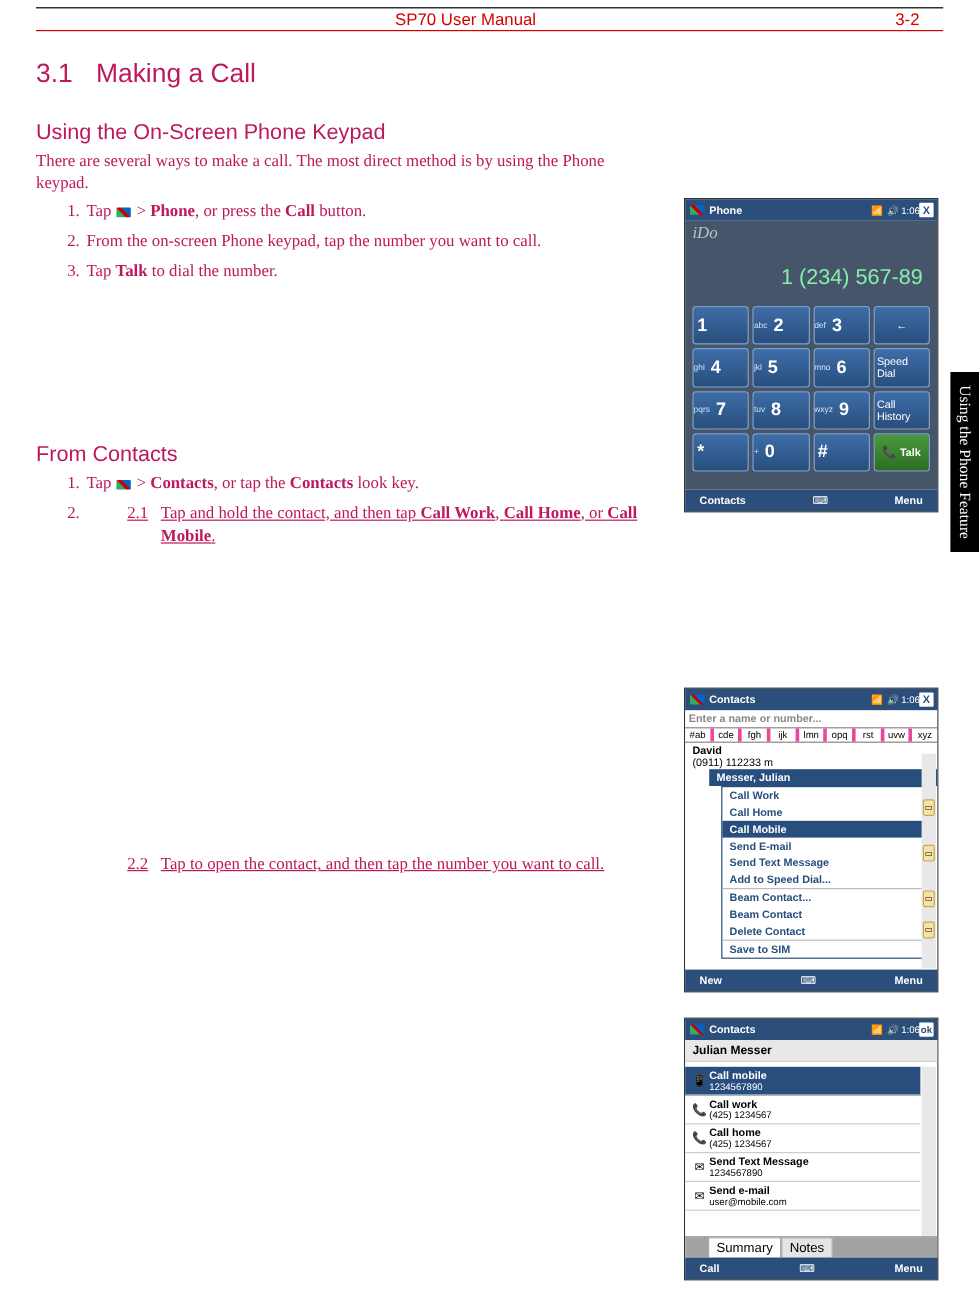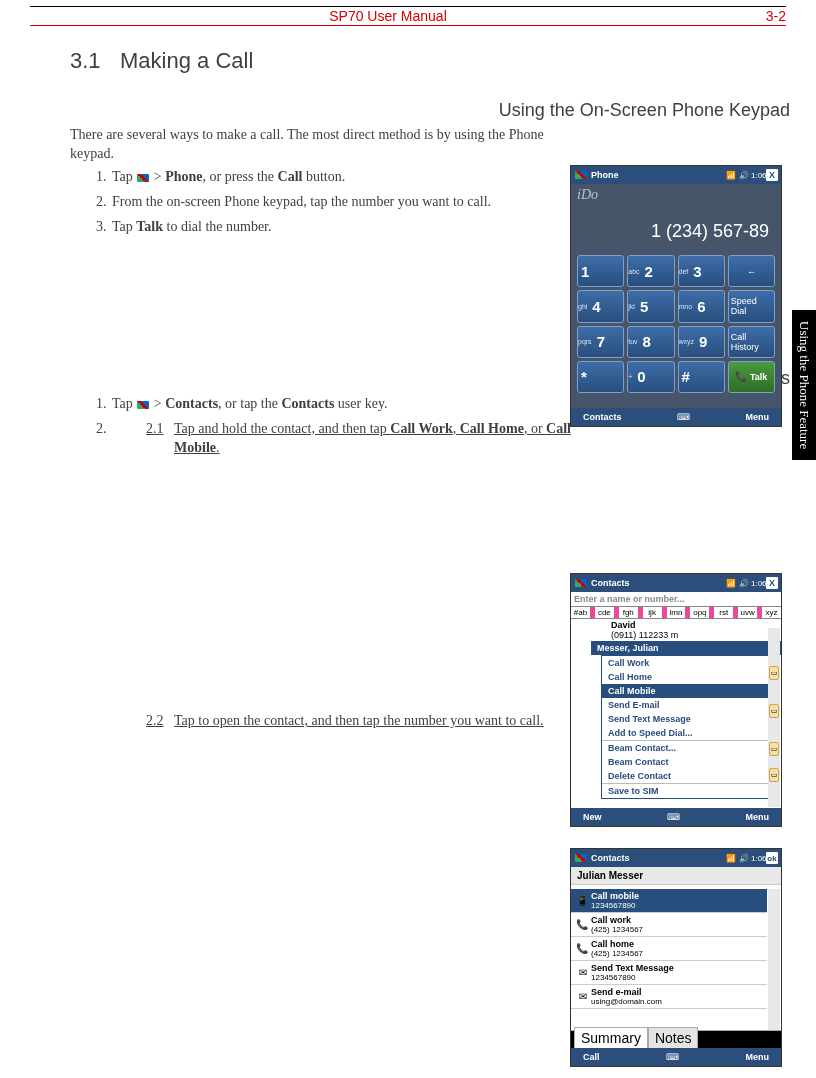--- a/index.html
+++ b/index.html
@@ -15,44 +15,42 @@
   .top-rule { position: absolute; left: 30px; right: 30px; top: 6px; border-top: 1px solid #000; }
   .header {
     position: absolute;
     left: 30px; right: 30px; top: 8px;
     display: flex;
     color: #d40000;
     font-family: Arial, sans-serif;
     font-size: 14px;
   }
   .header .title { flex: 1; text-align: center; }
-  .header .pg { text-align: right; width: 40px; }
+  .header .pg { width: 40px; }
   .header-rule { position: absolute; left: 30px; right: 30px; top: 25px; border-top: 1px solid #d40000; }
   .content {
     position: absolute;
     left: 30px; top: 40px;
     width: 720px;
-    color: #404040;
+    color: #be185d;
     font-size: 14px;
     line-height: 1.35;
-    margin-left: 40px;
   }
   h1.sec {
     font-family: Arial, sans-serif;
     font-weight: normal;
     font-size: 22px;
     margin: 6px 0 10px 0;
   }
   h1.sec .num { display: inline-block; width: 50px; }
   h2.sub {
     font-family: Arial, sans-serif;
     font-weight: normal;
     font-size: 18px;
     margin: 22px 0 4px 0;
-    text-align: right;
   }
   .para { margin: 4px 0 4px 0; }
   ol.steps {
     list-style: decimal;
     margin: 4px 0 0 0;
     padding-left: 40px;
   }
   ol.steps > li { padding-left: 2px; margin-bottom: 6px; }
   .substeps { margin-top: 4px; padding-left: 34px; }
   .substep { display:flex; margin: 2px 0 6px 0; text-decoration: underline;}
@@ -104,47 +102,47 @@
     position:absolute; bottom:0; left:0; right:0; height:18px;
     background:#2b4f7a; color:#fff;
     display:flex; align-items:center; justify-content:space-between;
     padding:0 12px; font-size:9px; font-weight:bold;
   }
   .softbar .kb { width:18px; text-align:center; font-weight:normal;}
   
   .fig1 .body { position:absolute; top:18px; bottom:18px; left:0; right:0;
     background:#465569; }
   .fig1 .carr { color:#b7c3cf; font-style:italic; font-family:"Times New Roman"; font-size:14px; padding:3px 6px 18px 6px;}
-  .fig1 .dialed { color:#ffffff; font-size:18px; text-align:right; padding:0 12px 10px 0; font-family:Arial;}
+  .fig1 .dialed { color:#86efac; font-size:18px; text-align:right; padding:0 12px 10px 0; font-family:Arial;}
   .keypad { display:grid; grid-template-columns: repeat(4,1fr); grid-template-rows: repeat(4,1fr); gap:3px; padding:3px 6px 6px 6px; height:138px;}
   .key { background:linear-gradient(#3e6da8,#284e7d); border:1px solid #7aa0cd; border-radius:3px; color:#fff; display:flex; align-items:center; font-size:9px;}
   .key .sub { font-size:7px; color:#cfe1f6; margin-right:2px;}
   .key .dig { font-size:15px; font-weight:bold; margin-left:3px;}
   .key.wide { justify-content:center; font-size:9px; padding:0 2px;}
   .key.talk { background:linear-gradient(#4a9a3e,#2c6e24); color:#fff; justify-content:center; font-weight:bold;}
   .key.talk::before { content:"📞"; font-size:10px; margin-right:2px;}
   
   .fig2 .body { position:absolute; top:18px; bottom:18px; left:0; right:0; background:#fff;}
   .fig2 .search { border-bottom:1px solid #888; padding:2px 3px; font-size:9px; font-weight:bold; color:#888;}
   .fig2 .alpha { display:flex; border-bottom:1px solid #888;}
-  .fig2 .alpha span { flex:1; text-align:center; border-left:5px solid #ec4899; font-size:8px; padding:1px 0;}
+  .fig2 .alpha span { flex:1; text-align:center; border-left:3px solid #ec4899; font-size:8px; padding:1px 0;}
   .fig2 .alpha span:first-child{border-left:none;}
-  .fig2 .row { padding:1px 6px; font-size:9px;margin-left:34px;}
+  .fig2 .row { padding:1px 6px; font-size:9px;}
   .fig2 .rowname { font-weight:bold;}
   .fig2 .rowsel { background:#284e7d; color:#fff; font-weight:bold; padding:2px 6px;margin-left:20px;}
   .fig2 .menu { margin:0 6px 0 30px; border:1px solid #284e7d; background:#fff;}
   .fig2 .menu .mi { padding:2px 6px; color:#284e7d; font-weight:bold; font-size:9px;}
   .fig2 .menu .mi.sel { background:#284e7d; color:#fff;}
   .fig2 .menu .sep { border-top:1px solid #bbb; margin:0;}
   .fig2 .scroll { position:absolute; right:1px; top:36px; bottom:1px; width:12px; background:#e8e8e8;}
   .fig2 .scroll .card { position:absolute; left:1px; right:1px; height:12px; background:#f6e2a8; border:1px solid #c4a94e; border-radius:2px; display:flex; align-items:center; justify-content:center; font-size:7px;}
   
   .fig3 .body { position:absolute; top:18px; bottom:18px; left:0; right:0; background:#fff;}
   .fig3 .namebar { background:#e8e8e8; padding:3px 6px; font-weight:bold; font-size:10px; border-bottom:1px solid #ccc;}
-  .fig3 .tabstrip { position:absolute; bottom:0; left:0; right:0; height:17px; background:#000000; border-top:1px solid #aaa; display:flex; font-size:14px; align-items:flex-end; padding-left:3px;}
+  .fig3 .tabstrip { position:absolute; bottom:0; left:0; right:0; height:17px; background:#a3a3a3; border-top:1px solid #aaa; display:flex; font-size:11px; align-items:flex-end; padding-left:19px;}
   .fig3 .tab { border:1px solid #aaa; border-bottom:none; padding:2px 6px; margin-right:0px; background:#e4e4e4;}
   .fig3 .tab.active { background:#fff;}
   .fig3 .list { position:absolute; top:22px; bottom:17px; left:0; right:14px;}
   .fig3 .item { display:flex; border-bottom:1px solid #ccc; padding:2px 4px;}
   .fig3 .item.sel { background:#284e7d; color:#fff;}
   .fig3 .item .icn { width:16px; display:flex; align-items:center; justify-content:center; font-size:10px;}
   .fig3 .item .txt { flex:1;}
   .fig3 .item .lbl { font-weight:bold; font-size:9px;}
   .fig3 .item .val { font-size:8px;}
   .fig3 .scroll { position:absolute; right:1px; top:22px; bottom:17px; width:12px; background:#e8e8e8;}
@@ -174,21 +172,21 @@
     </li>
     <li>From the on-screen Phone keypad, tap the number you want to call.</li>
     <li>
       <span>Tap </span><b>Talk</b><span> to dial the number.</span>
     </li>
   </ol>
 
   <h2 class="sub" style="margin-top:130px">From Contacts</h2>
   <ol class="steps">
     <li>
-      <span>Tap </span><span class="flagicon"></span><span> &gt; </span><b>Contacts</b><span>, or tap the </span><b>Contacts</b><span> user key.</span>
+      <span>Tap </span><span class="flagicon"></span><span> &gt; </span><b>Contacts</b><span>, or tap the </span><b>Contacts</b><span> look key.</span>
     </li>
     <li>
       <div class="substeps">
         <div class="substep" style="width:430px">
           <span class="sn">2.1</span>
           <span>
             <span>Tap and hold the contact, and then tap </span><b>Call Work</b><span>, </span><b>Call Home</b><span>, or </span><b>Call Mobile</b><span>.</span>
           </span>
         </div>
         <div class="substep" style="width:430px; margin-top:255px">
@@ -363,21 +361,21 @@
           <div class="icn">✉</div>
           <div class="txt">
             <div class="lbl">Send Text Message</div>
             <div class="val">1234567890</div>
           </div>
         </div>
         <div class="item">
           <div class="icn">✉</div>
           <div class="txt">
             <div class="lbl">Send e-mail</div>
-            <div class="val">using@domain.com</div>
+            <div class="val">user@mobile.com</div>
           </div>
         </div>
       </div>
     <div class="scroll"></div>
     <div class="tabstrip">
       <span class="tab active">Summary</span>
       <span class="tab">Notes</span>
     </div>
   </div>
   <div class="softbar">

